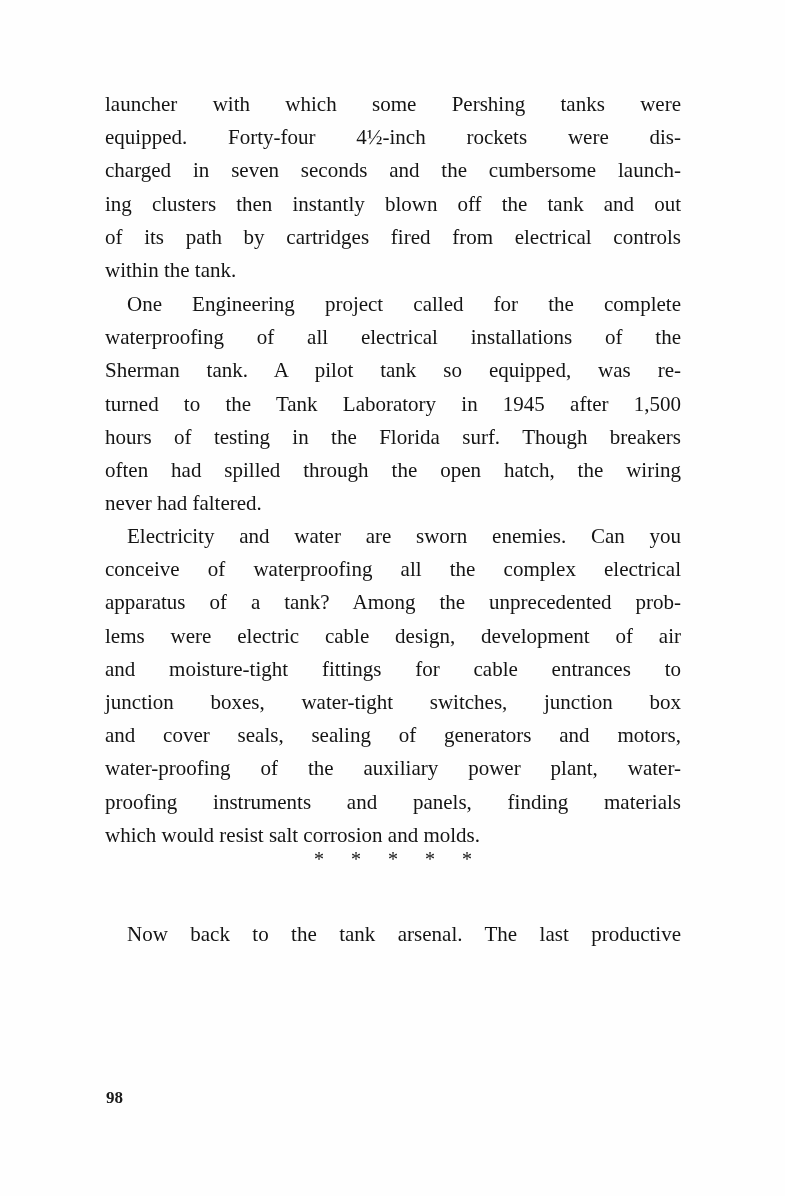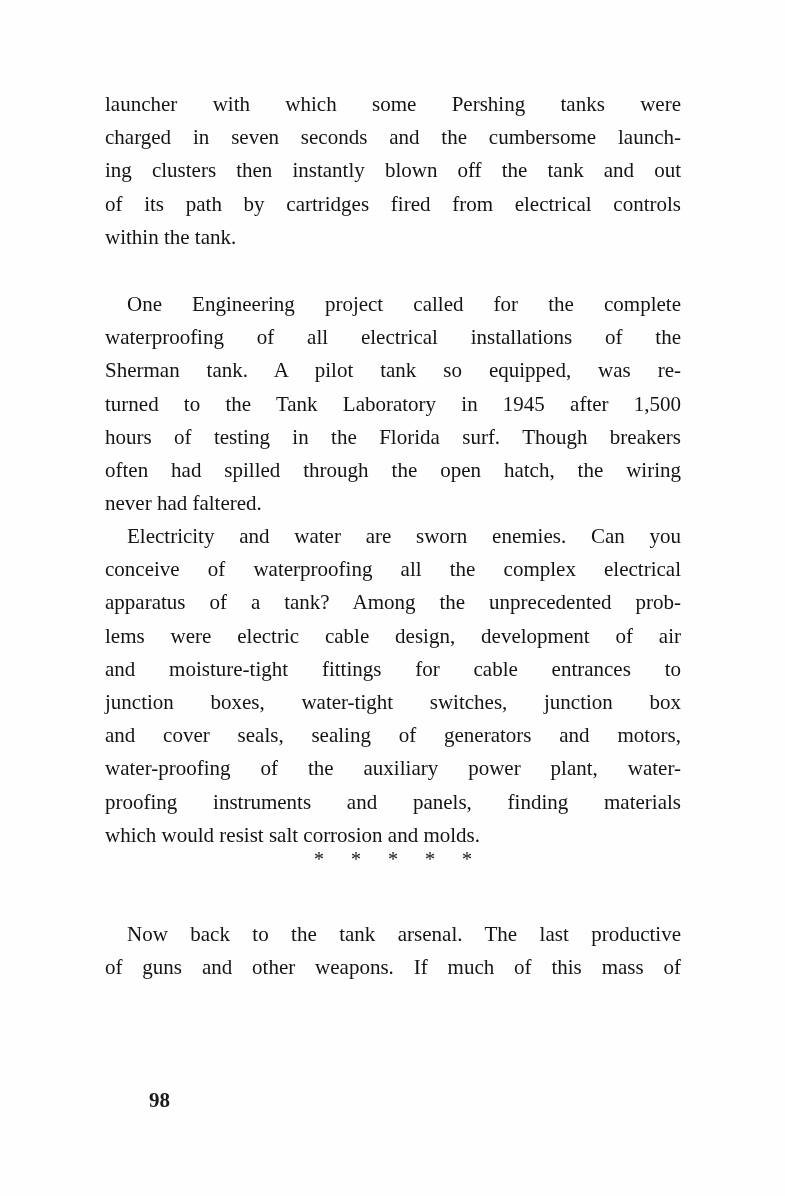--- a/index.html
+++ b/index.html
@@ -56,33 +56,33 @@
       font-size: 20px;
       word-spacing: 22px;
       letter-spacing: 0;
     }
     .para-4 { top: 918px; }
     .page-number {
       position: absolute;
       left: 106px;
       top: 1088px;
       font-family: "Liberation Serif", "DejaVu Serif", serif;
-      font-size: 21px;
+      font-size: 17px;
       font-weight: bold;
       color: #1a1a1a;
-      margin-left: 43px;
     }
   </style>
 </head>
 <body>
 
 <div class="page">
 
   <div class="text-block para-1">
     <span class="line">launcher with which some Pershing tanks were</span>
+    <span class="line">equipped. Forty-four 4½-inch rockets were dis-</span>
     <span class="line">charged in seven seconds and the cumbersome launch-</span>
     <span class="line">ing clusters then instantly blown off the tank and out</span>
     <span class="line">of its path by cartridges fired from electrical controls</span>
     <span class="line last">within the tank.</span>
   </div>
 
   <div class="text-block para-2">
     <span class="line indent">One Engineering project called for the complete</span>
     <span class="line">waterproofing of all electrical installations of the</span>
     <span class="line">Sherman tank. A pilot tank so equipped, was re-</span>
@@ -102,18 +102,17 @@
     <span class="line">and cover seals, sealing of generators and motors,</span>
     <span class="line">water-proofing of the auxiliary power plant, water-</span>
     <span class="line">proofing instruments and panels, finding materials</span>
     <span class="line last">which would resist salt corrosion and molds.</span>
   </div>
 
   <div class="separator">* * * * *</div>
 
   <div class="text-block para-4">
     <span class="line indent">Now back to the tank arsenal. The last productive</span>
-    <span class="line">of guns and other weapons. If much of this mass of</span>
   </div>
 
   <div class="page-number">98</div>
 
 </div>
 
 </body></html>

